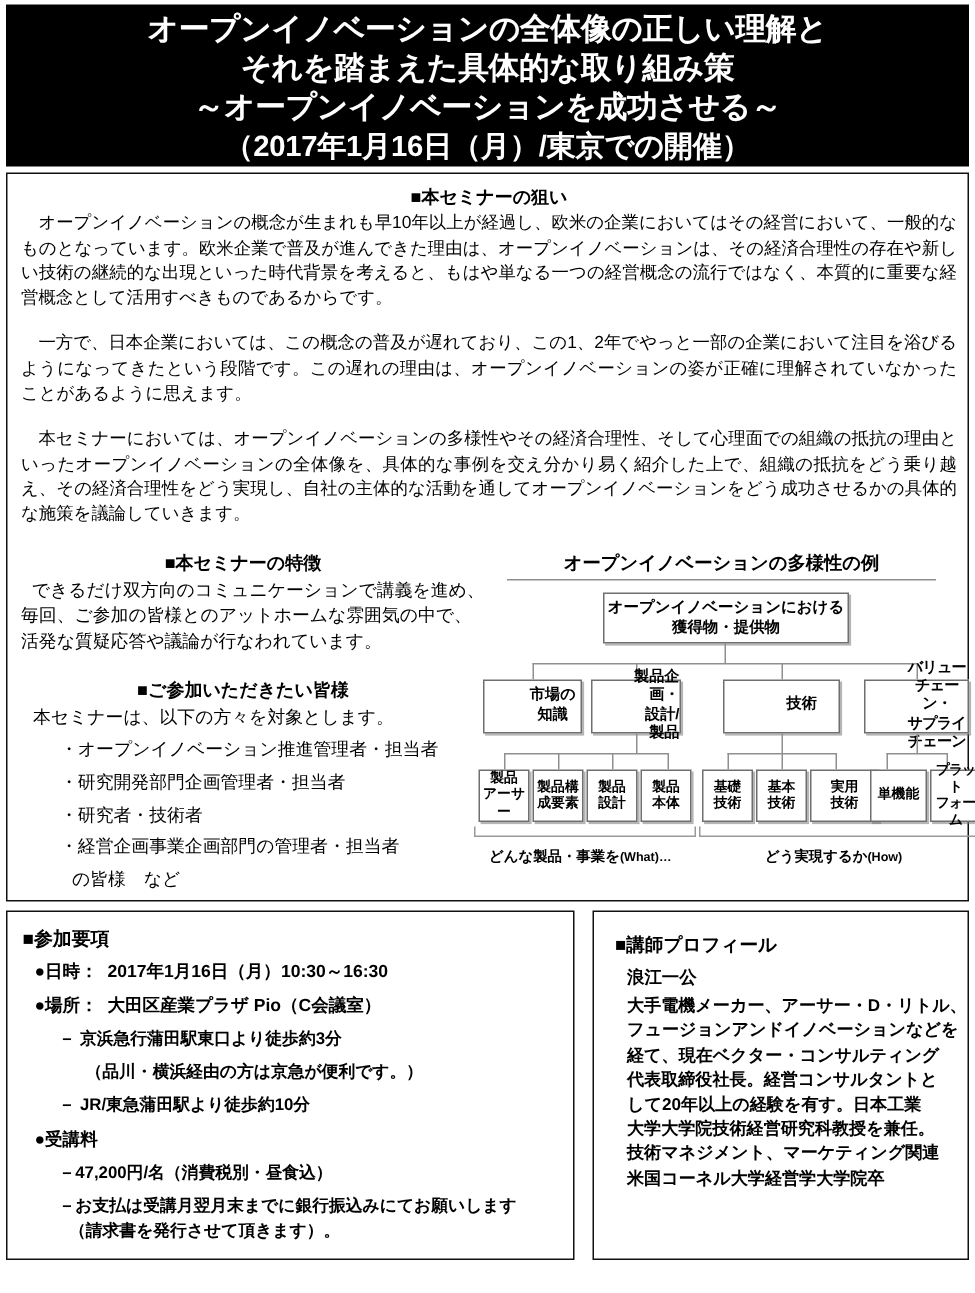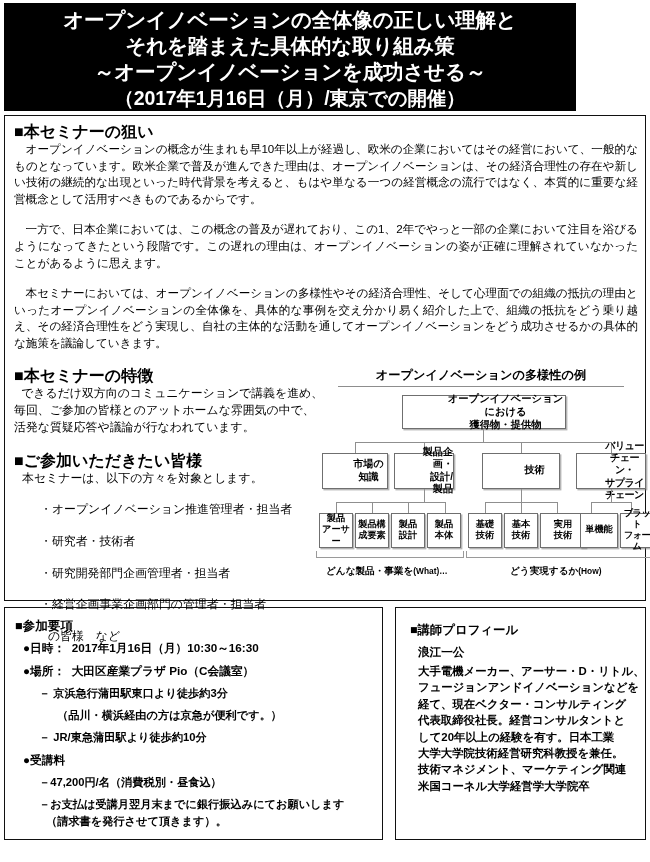--- a/index.html
+++ b/index.html
@@ -18,21 +18,21 @@
   .page {
     position: relative;
     width: 650px; height: 862px;
     padding: 3px 4px 0 4px;
   }
 
   
   .header-band {
     background: #000000;
     color: #ffffff;
-    width: 572px;
+    width: 642px;
     height: 108px;
     padding: 4px 0 0 0;
     text-align: center;
     font-weight: bold;
     letter-spacing: -0.2px;
   }
   .header-band .hline {
     display: block;
     font-size: 20.5px;
     line-height: 26px;
@@ -44,24 +44,25 @@
   .body-box {
     border: 1.6px solid #111;
     width: 642px;
     height: 486px;
     margin-top: 4px;
     padding: 7px 9px 0 9px;
     position: relative;
   }
 
   .sec-head {
-    font-size: 16px;
+    font-size: 12px;
     font-weight: bold;
     line-height: 17px;
     margin: 0 0 1px 0;
+    text-align: center;
   }
   .para {
     font-size: 11.6px;
     line-height: 16.6px;
     text-align: justify;
     text-justify: inter-character;
     margin: 0;
     text-indent: 1em;
   }
   .para + .para { margin-top: 14px; }
@@ -86,21 +87,21 @@
 
   .attend-intro {
     font-size: 11.9px;
     line-height: 17.6px;
     margin: 0 0 0 8px;
     white-space: nowrap;
   }
   .bullet-li {
     font-size: 11.9px;
     line-height: 17.6px;
-    margin: 14px 0 0 26px;
+    margin: 4px 0 0 26px;
     white-space: nowrap;
   }
   .bullet-li.cont { margin-left: 34px; }
 
   .gap-mid { height: 15px; }
 
   
   .diagram {
     position: relative;
     width: 340px;
@@ -247,36 +248,36 @@
           <p class="feat-line">毎回、ご参加の皆様とのアットホームな雰囲気の中で、</p>
           <p class="feat-line">活発な質疑応答や議論が行なわれています。</p>
         </div>
 
         <div class="gap-mid"></div>
 
         <div>
           <p class="sec-head">■ご参加いただきたい皆様</p>
           <p class="attend-intro">本セミナーは、以下の方々を対象とします。</p>
           <p class="bullet-li">・オープンイノベーション推進管理者・担当者</p>
+          <p class="bullet-li">・研究開発部門企画管理者・担当者</p>
           <p class="bullet-li">・研究者・技術者</p>
-          <p class="bullet-li">・研究開発部門企画管理者・担当者</p>
           <p class="bullet-li">・経営企画事業企画部門の管理者・担当者</p>
           <p class="bullet-li cont">の皆様　など</p>
         </div>
 
       </div>
 
       <div class="col-right">
         <div class="diagram">
 
           <div class="dg-title">オープンイノベーションの多様性の例</div>
 
           <div class="dg-canvas">
 
-            <div class="node root" style="left:88px; top:0px; width:164px; height:34px; flex-direction:column;padding-left:43px;">
+            <div class="node root" style="left:88px; top:0px; width:164px; height:34px; flex-direction:column;">
               <span>オープンイノベーションにおける</span>
               <span>獲得物・提供物</span>
             </div>
 
             <div class="conn v" style="left:169px; top:34px; height:13px;"></div>
             <div class="conn h" style="left:41px; top:47px; width:257px;"></div>
             <div class="conn v" style="left:41px; top:47px; height:11px;"></div>
             <div class="conn v" style="left:110px; top:47px; height:11px;"></div>
             <div class="conn v" style="left:207px; top:47px; height:11px;"></div>
             <div class="conn v" style="left:297px; top:47px; height:11px;"></div>

